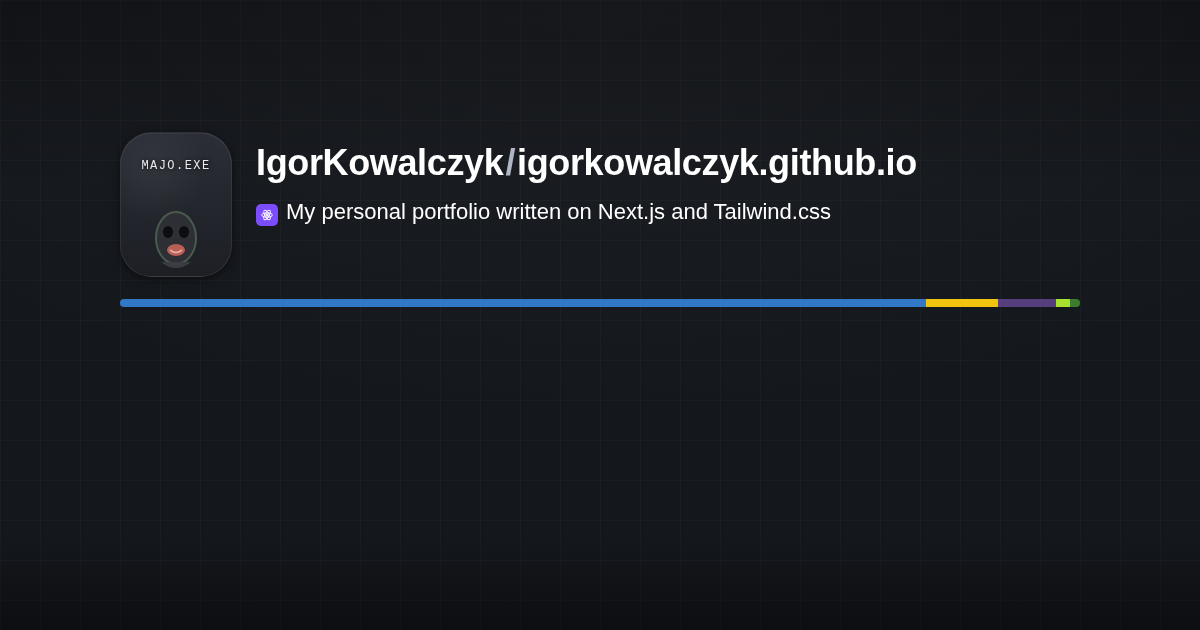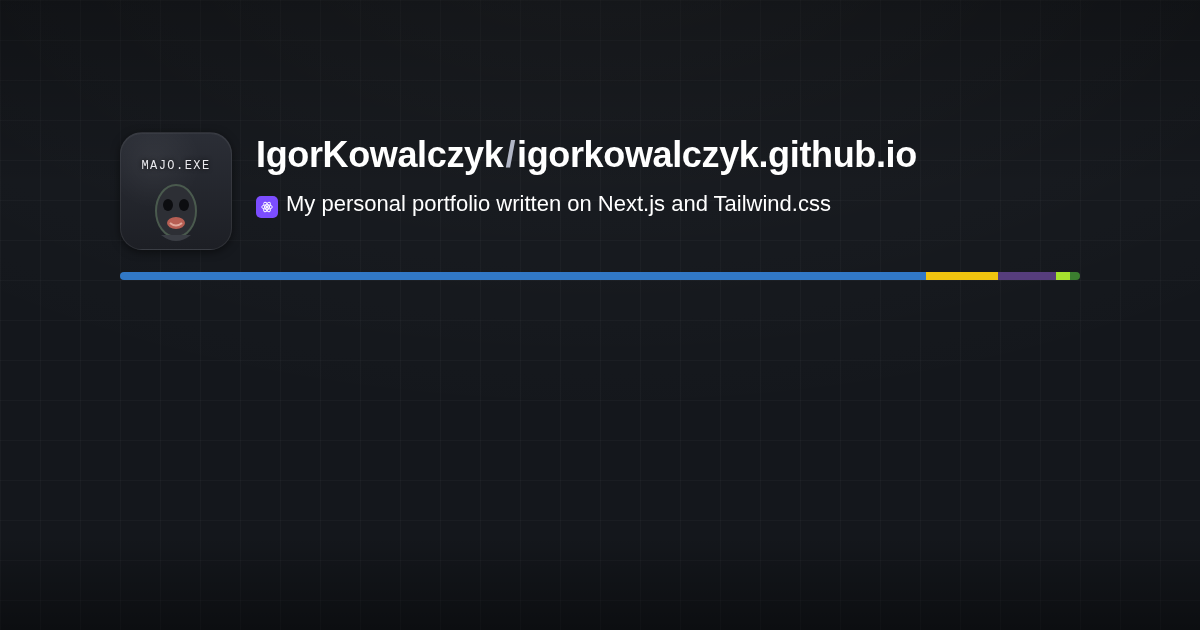--- a/index.html
+++ b/index.html
@@ -29,22 +29,22 @@
     width: 960px;
   }
 
   .header-row {
     display: flex;
     align-items: flex-start;
     gap: 24px;
   }
 
   .avatar {
-    width: 112px; height: 118px;
-    border-radius: 22px;
+    width: 112px; height: 145px;
+    border-radius: 32px;
     background: linear-gradient(180deg, #2b2e36, #1d1f25);
     border: 1px solid rgba(255,255,255,0.08);
     box-shadow: 0 2px 8px rgba(0,0,0,0.5), inset 0 1px 0 rgba(255,255,255,0.05);
     position: relative;
     overflow: hidden;
     flex: 0 0 auto;
   }
   .avatar .texture {
     position: absolute; inset: 0;
     background:
@@ -57,21 +57,21 @@
     font-family: "Courier New", monospace;
     font-size: 12px;
     letter-spacing: 0.12em;
     color: #e9e9ee;
     text-shadow: 0 0 4px rgba(0,0,0,0.8);
   }
   
   .avatar svg { position: absolute; left: 50%; transform: translateX(-50%); bottom: 4px; }
 
   .title {
-    margin-top: 2px;
+    margin-top: 10px;
     font-size: 36px;
     font-weight: 800;
     letter-spacing: -0.01em;
     color: #ffffff;
   }
   .title .sep { color: #b1b6c6; font-weight: 700; padding: 0 2px; }
 
   .desc {
     margin-top: 12px;
     font-size: 22px;

